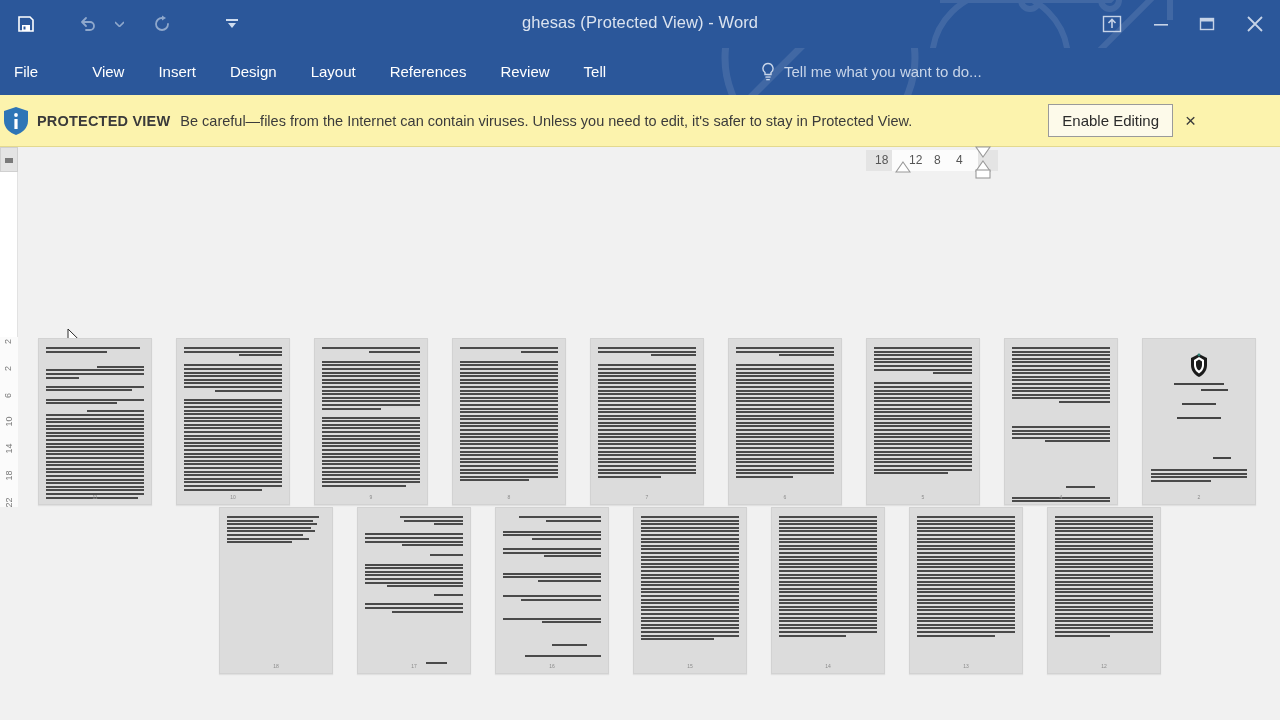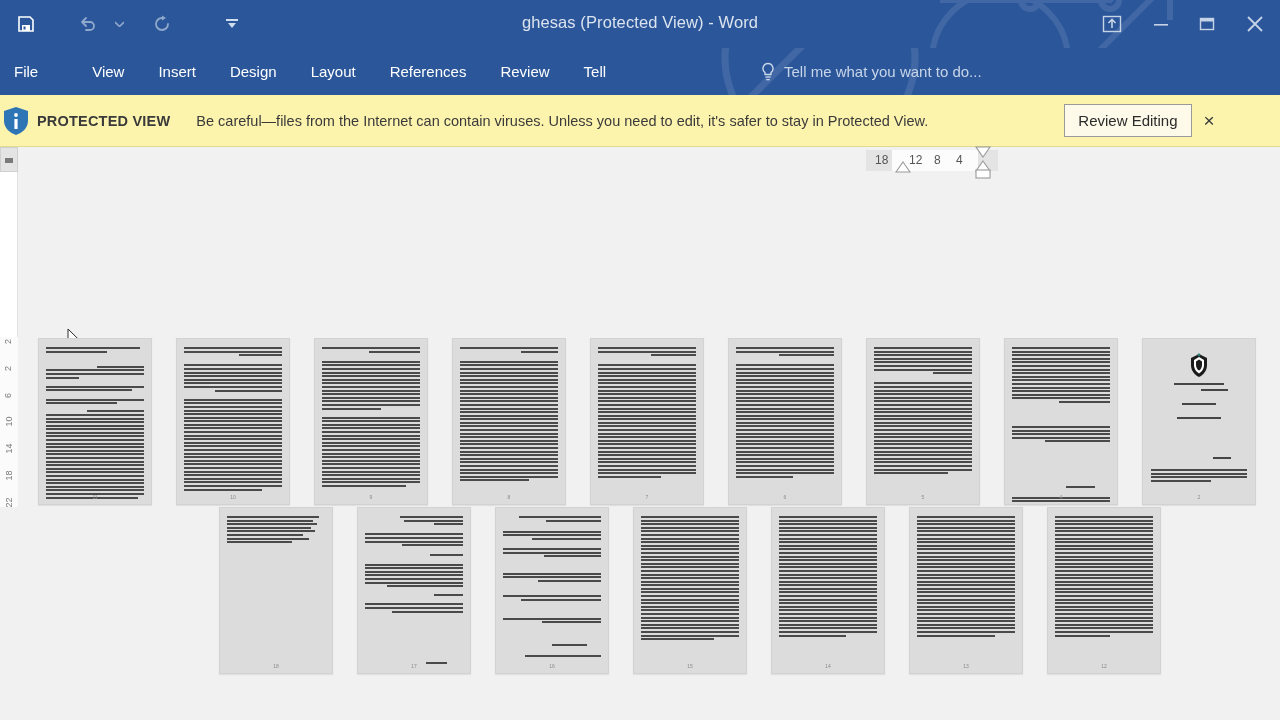--- a/index.html
+++ b/index.html
@@ -70,21 +70,21 @@
     position: absolute; top: 95px; left: 0; width: 1280px; height: 52px;
     background: #fcf3ad; border-bottom: 1px solid #e3d98f;
     display: flex; align-items: center;
   }
   .pv-icon { width: 26px; height: 30px; margin-left: 3px; margin-right: 8px; flex: none; }
   .pv-label {
     color: #3a3a3a; font-size: 14.5px; font-weight: bold; letter-spacing: .2px;
     white-space: nowrap; flex: none;
   }
   .pv-msg {
-    color: #3b3b3b; font-size: 14.5px; line-height: 1.38; margin-left: 26px;
+    color: #3b3b3b; font-size: 14.5px; line-height: 1.38; margin-left: 10px;
     width: 860px; flex: none;
   }
   .pv-enable {
     flex: none; background: #fdfaea; border: 1px solid #9a9a9a; color: #2b2b2b;
     font-size: 15px; padding: 7px 13px; margin-left: 8px; font-family: "Liberation Sans", sans-serif;
   }
   .pv-close { flex: none; color: #3b3b3b; font-size: 19px; margin-left: 12px; line-height: 1; }
 
   
   .workspace {
@@ -277,21 +277,21 @@
   </div>
 
   <div class="pvbar">
     <svg class="pv-icon" viewBox="0 0 26 30">
       <path d="M13 1 L25 5 V15 C25 22 19 27 13 29 C7 27 1 22 1 15 V5 Z" fill="#2e75b6"></path>
       <circle cx="13" cy="9" r="1.9" fill="#ffffff"></circle>
       <rect x="11.4" y="13" width="3.2" height="10" fill="#ffffff"></rect>
     </svg>
     <div class="pv-label">PROTECTED VIEW</div>
     <div class="pv-msg">Be careful—files from the Internet can contain viruses. Unless you need to edit, it's safer to stay in Protected View.</div>
-    <button class="pv-enable">Review Editing</button>
+    <button class="pv-enable">Enable Editing</button>
     <div class="pv-close">×</div>
   </div>
 
   <div class="workspace">
 
     <div class="vruler">
       <div class="grey-top"></div>
       <div class="vruler-shade"></div>
       <div class="vruler-shade2"></div>
       <div class="vruler-nums">

